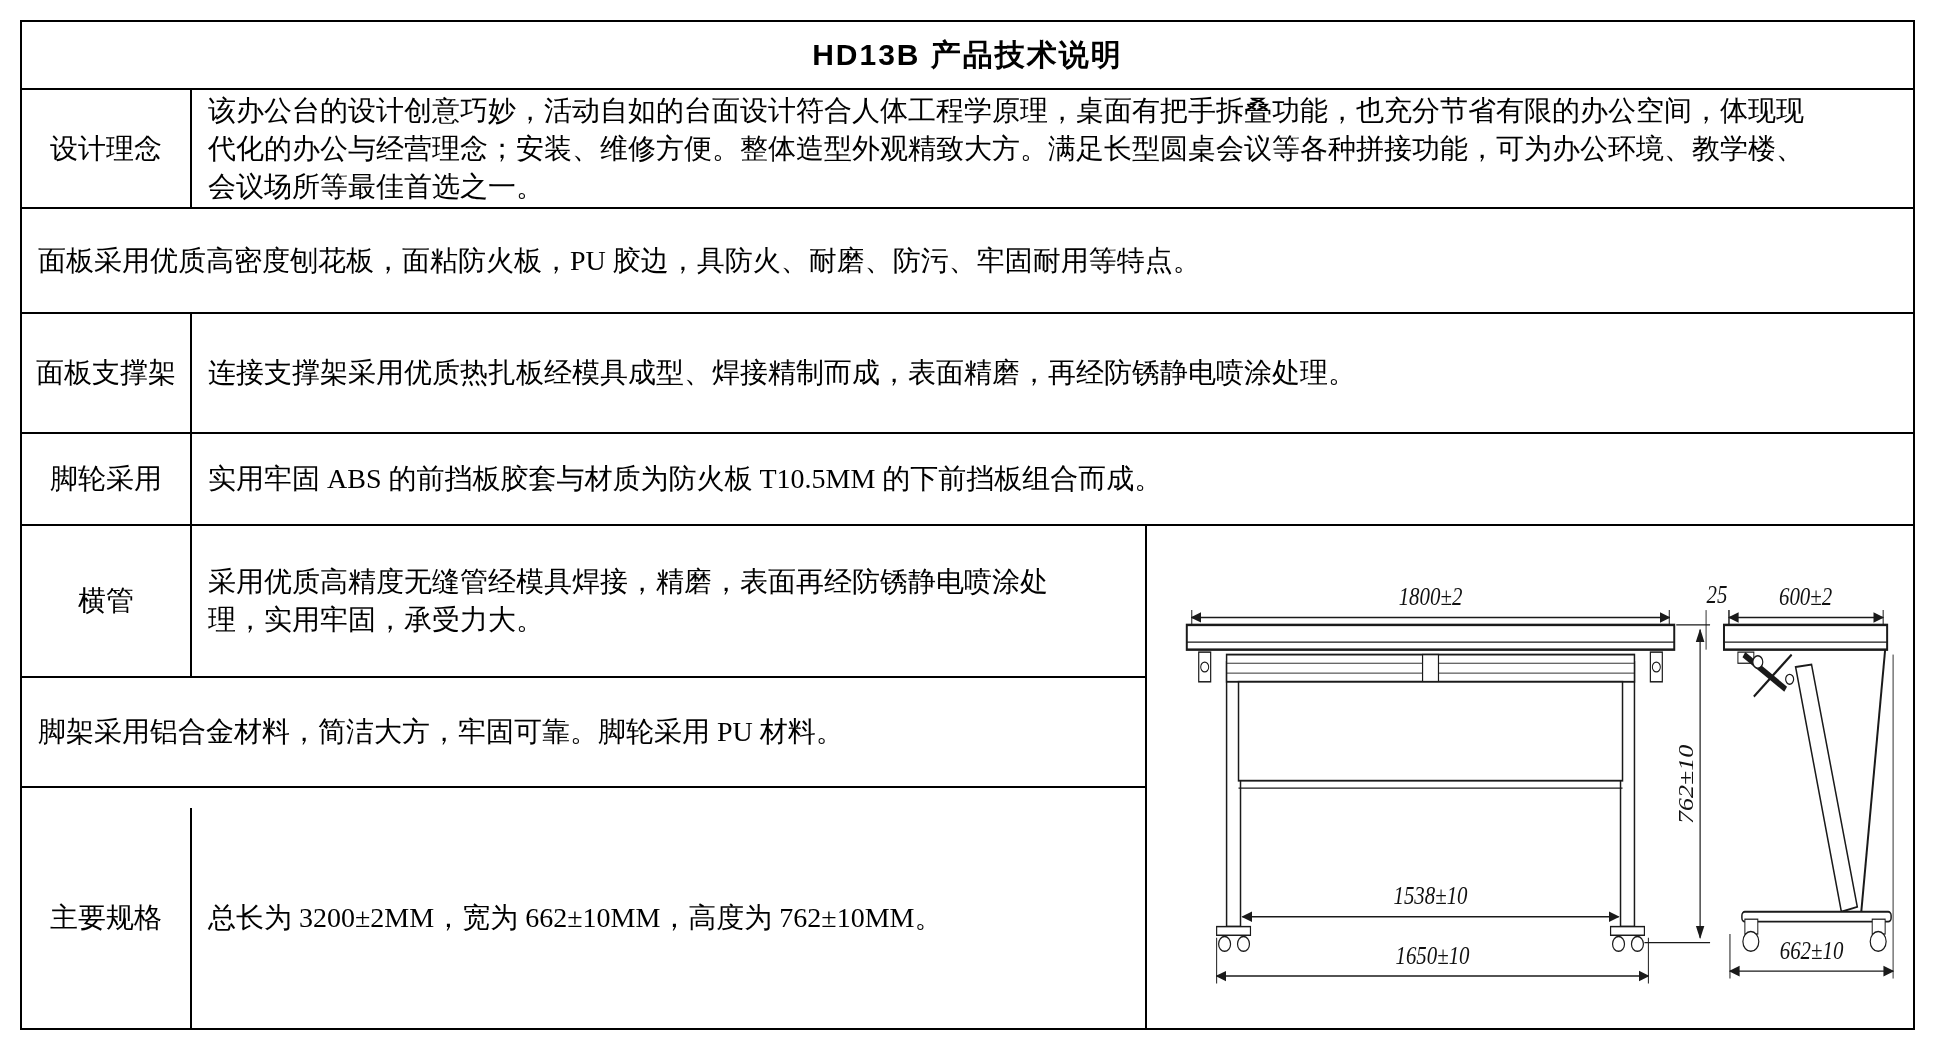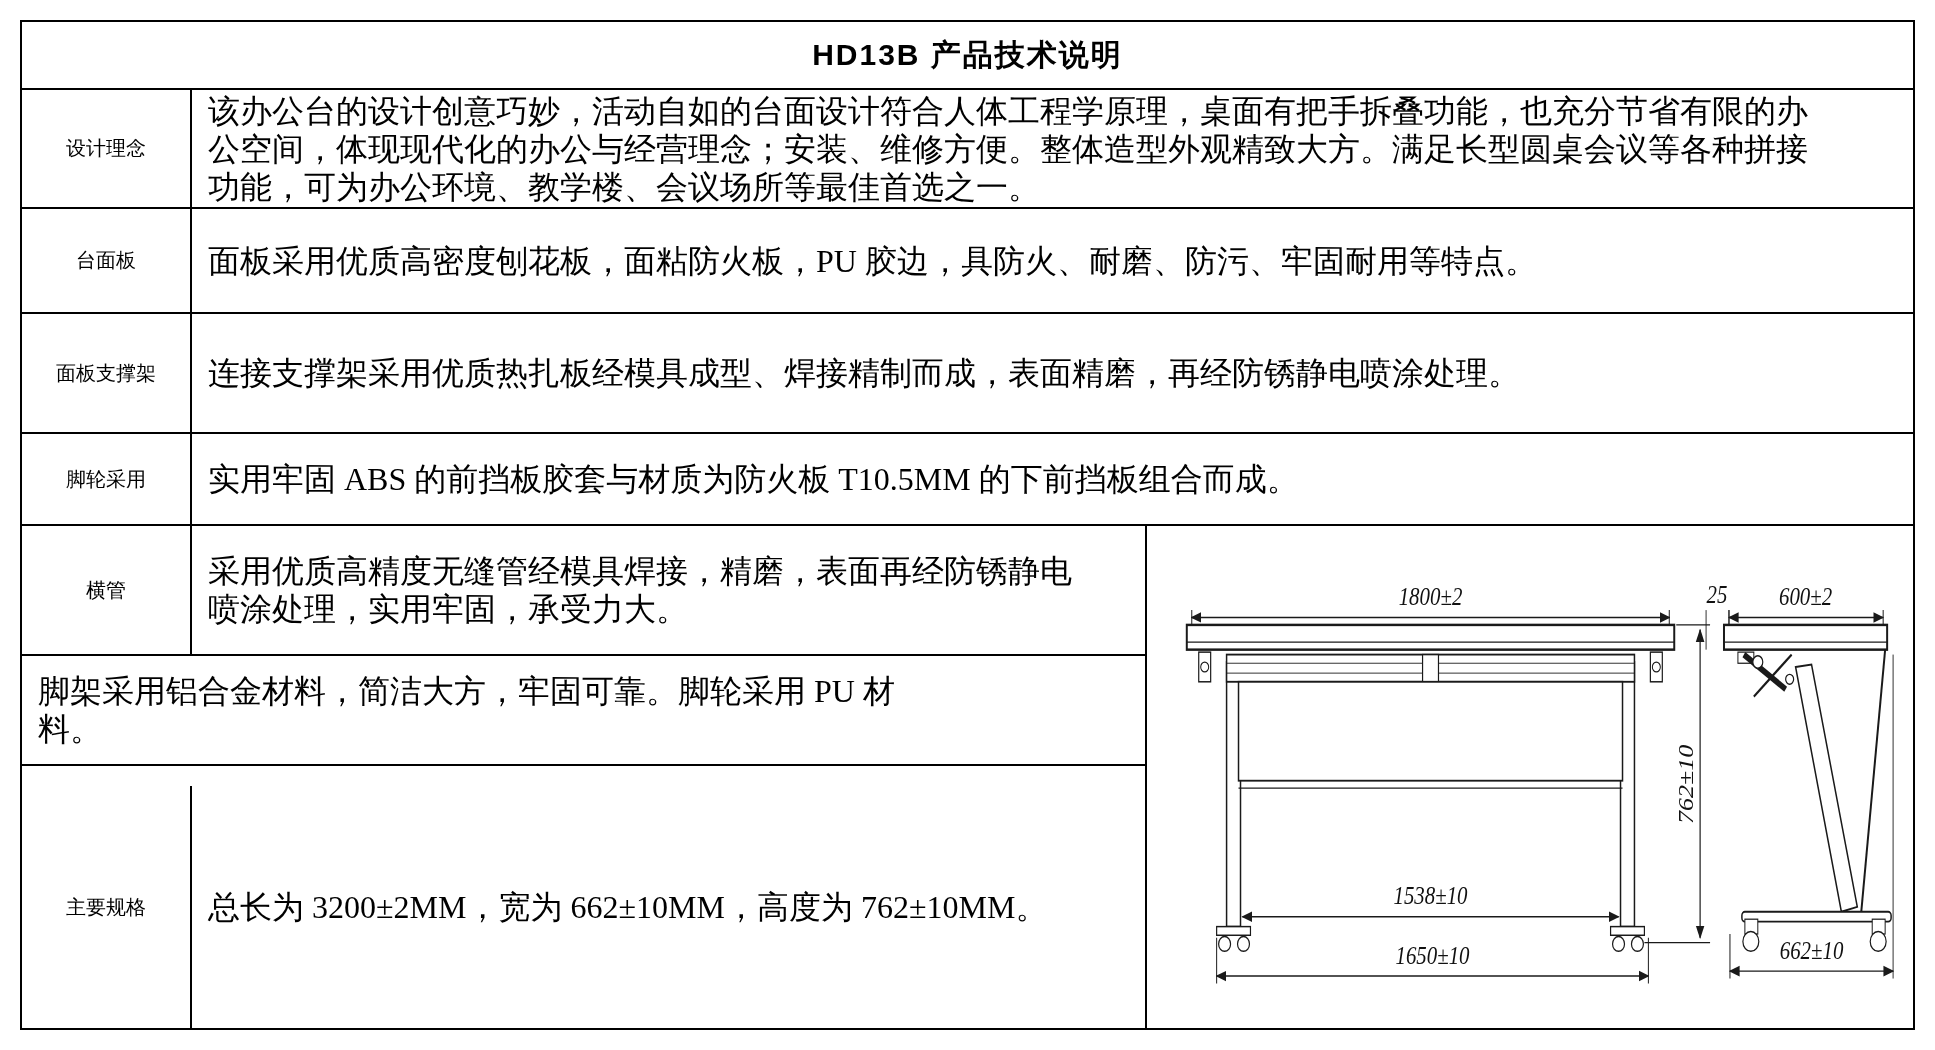--- a/index.html
+++ b/index.html
@@ -7,31 +7,31 @@
   .page{position:relative;width:1935px;height:1050px;background:#fff;
         font-family:"Liberation Serif","DejaVu Serif",serif;color:#000;}
   .spec-table{position:absolute;left:20px;top:20px;width:1895px;height:1010px;
         border:2px solid #000;box-sizing:border-box;display:flex;flex-direction:column;background:#fff;}
   .title-row{height:68px;flex-shrink:0;border-bottom:2px solid #000;box-sizing:border-box;
         display:flex;align-items:center;justify-content:center;}
   .title-row h1{margin:0;font-family:"Liberation Sans","DejaVu Sans",sans-serif;
         font-size:30px;font-weight:bold;letter-spacing:2px;}
   .spec-row{display:flex;border-bottom:2px solid #000;box-sizing:border-box;flex-shrink:0;}
   .label-cell{width:170px;flex-shrink:0;border-right:2px solid #000;box-sizing:border-box;
-        display:flex;align-items:center;justify-content:center;font-size:20px;text-align:center;}
+        display:flex;align-items:center;justify-content:center;font-size:28px;text-align:center;}
   .desc-cell{flex:1;display:flex;align-items:center;padding:0 16px;box-sizing:border-box;min-width:0;}
-  .desc-text{margin:0;font-size:32px;line-height:38px;}
+  .desc-text{margin:0;font-size:28px;line-height:38px;}
   .desc-text.wide{max-width:1620px;}
   .desc-text.narrow{max-width:885px;}
   .bottom-section{flex:1;display:flex;min-height:0;}
   .bottom-left{width:1125px;flex-shrink:0;display:flex;flex-direction:column;
         border-right:2px solid #000;box-sizing:border-box;}
   .bottom-left .spec-row:last-child{border-bottom:none;flex:1;margin-top:20px;}
   .r1{height:119px}.r2{height:105px}.r3{height:120px}.r4{height:96px}.r5{height:92px}
-  .r6{height:130px}.r7{height:110px}
+  .r6{height:152px}.r7{height:110px}
   .drawing-cell{flex:1;position:relative;min-width:0;}
   .drawing-cell svg{width:100%;height:100%;display:block;}
   .dim-label{font-family:"Liberation Serif","DejaVu Serif",serif;font-style:italic;
         font-size:21px;fill:#111;}
   .draw-stroke{stroke:#1a1a1a;fill:none;}
   .draw-fill{stroke:#1a1a1a;fill:#ffffff;}
 </style>
 </head>
 <body>
 
@@ -43,21 +43,20 @@
     </div>
 
     <div class="spec-row r1">
       <div class="label-cell">设计理念</div>
       <div class="desc-cell">
         <p class="desc-text wide">该办公台的设计创意巧妙，活动自如的台面设计符合人体工程学原理，桌面有把手拆叠功能，也充分节省有限的办公空间，体现现代化的办公与经营理念；安装、维修方便。整体造型外观精致大方。满足长型圆桌会议等各种拼接功能，可为办公环境、教学楼、会议场所等最佳首选之一。</p>
       </div>
     </div>
 
     <div class="spec-row r2">
-      <div class="label-cell">台面板</div>
       <div class="desc-cell">
         <p class="desc-text wide">面板采用优质高密度刨花板，面粘防火板，PU 胶边，具防火、耐磨、防污、牢固耐用等特点。</p>
       </div>
     </div>
 
     <div class="spec-row r3">
       <div class="label-cell">面板支撑架</div>
       <div class="desc-cell">
         <p class="desc-text wide">连接支撑架采用优质热扎板经模具成型、焊接精制而成，表面精磨，再经防锈静电喷涂处理。</p>
       </div>

